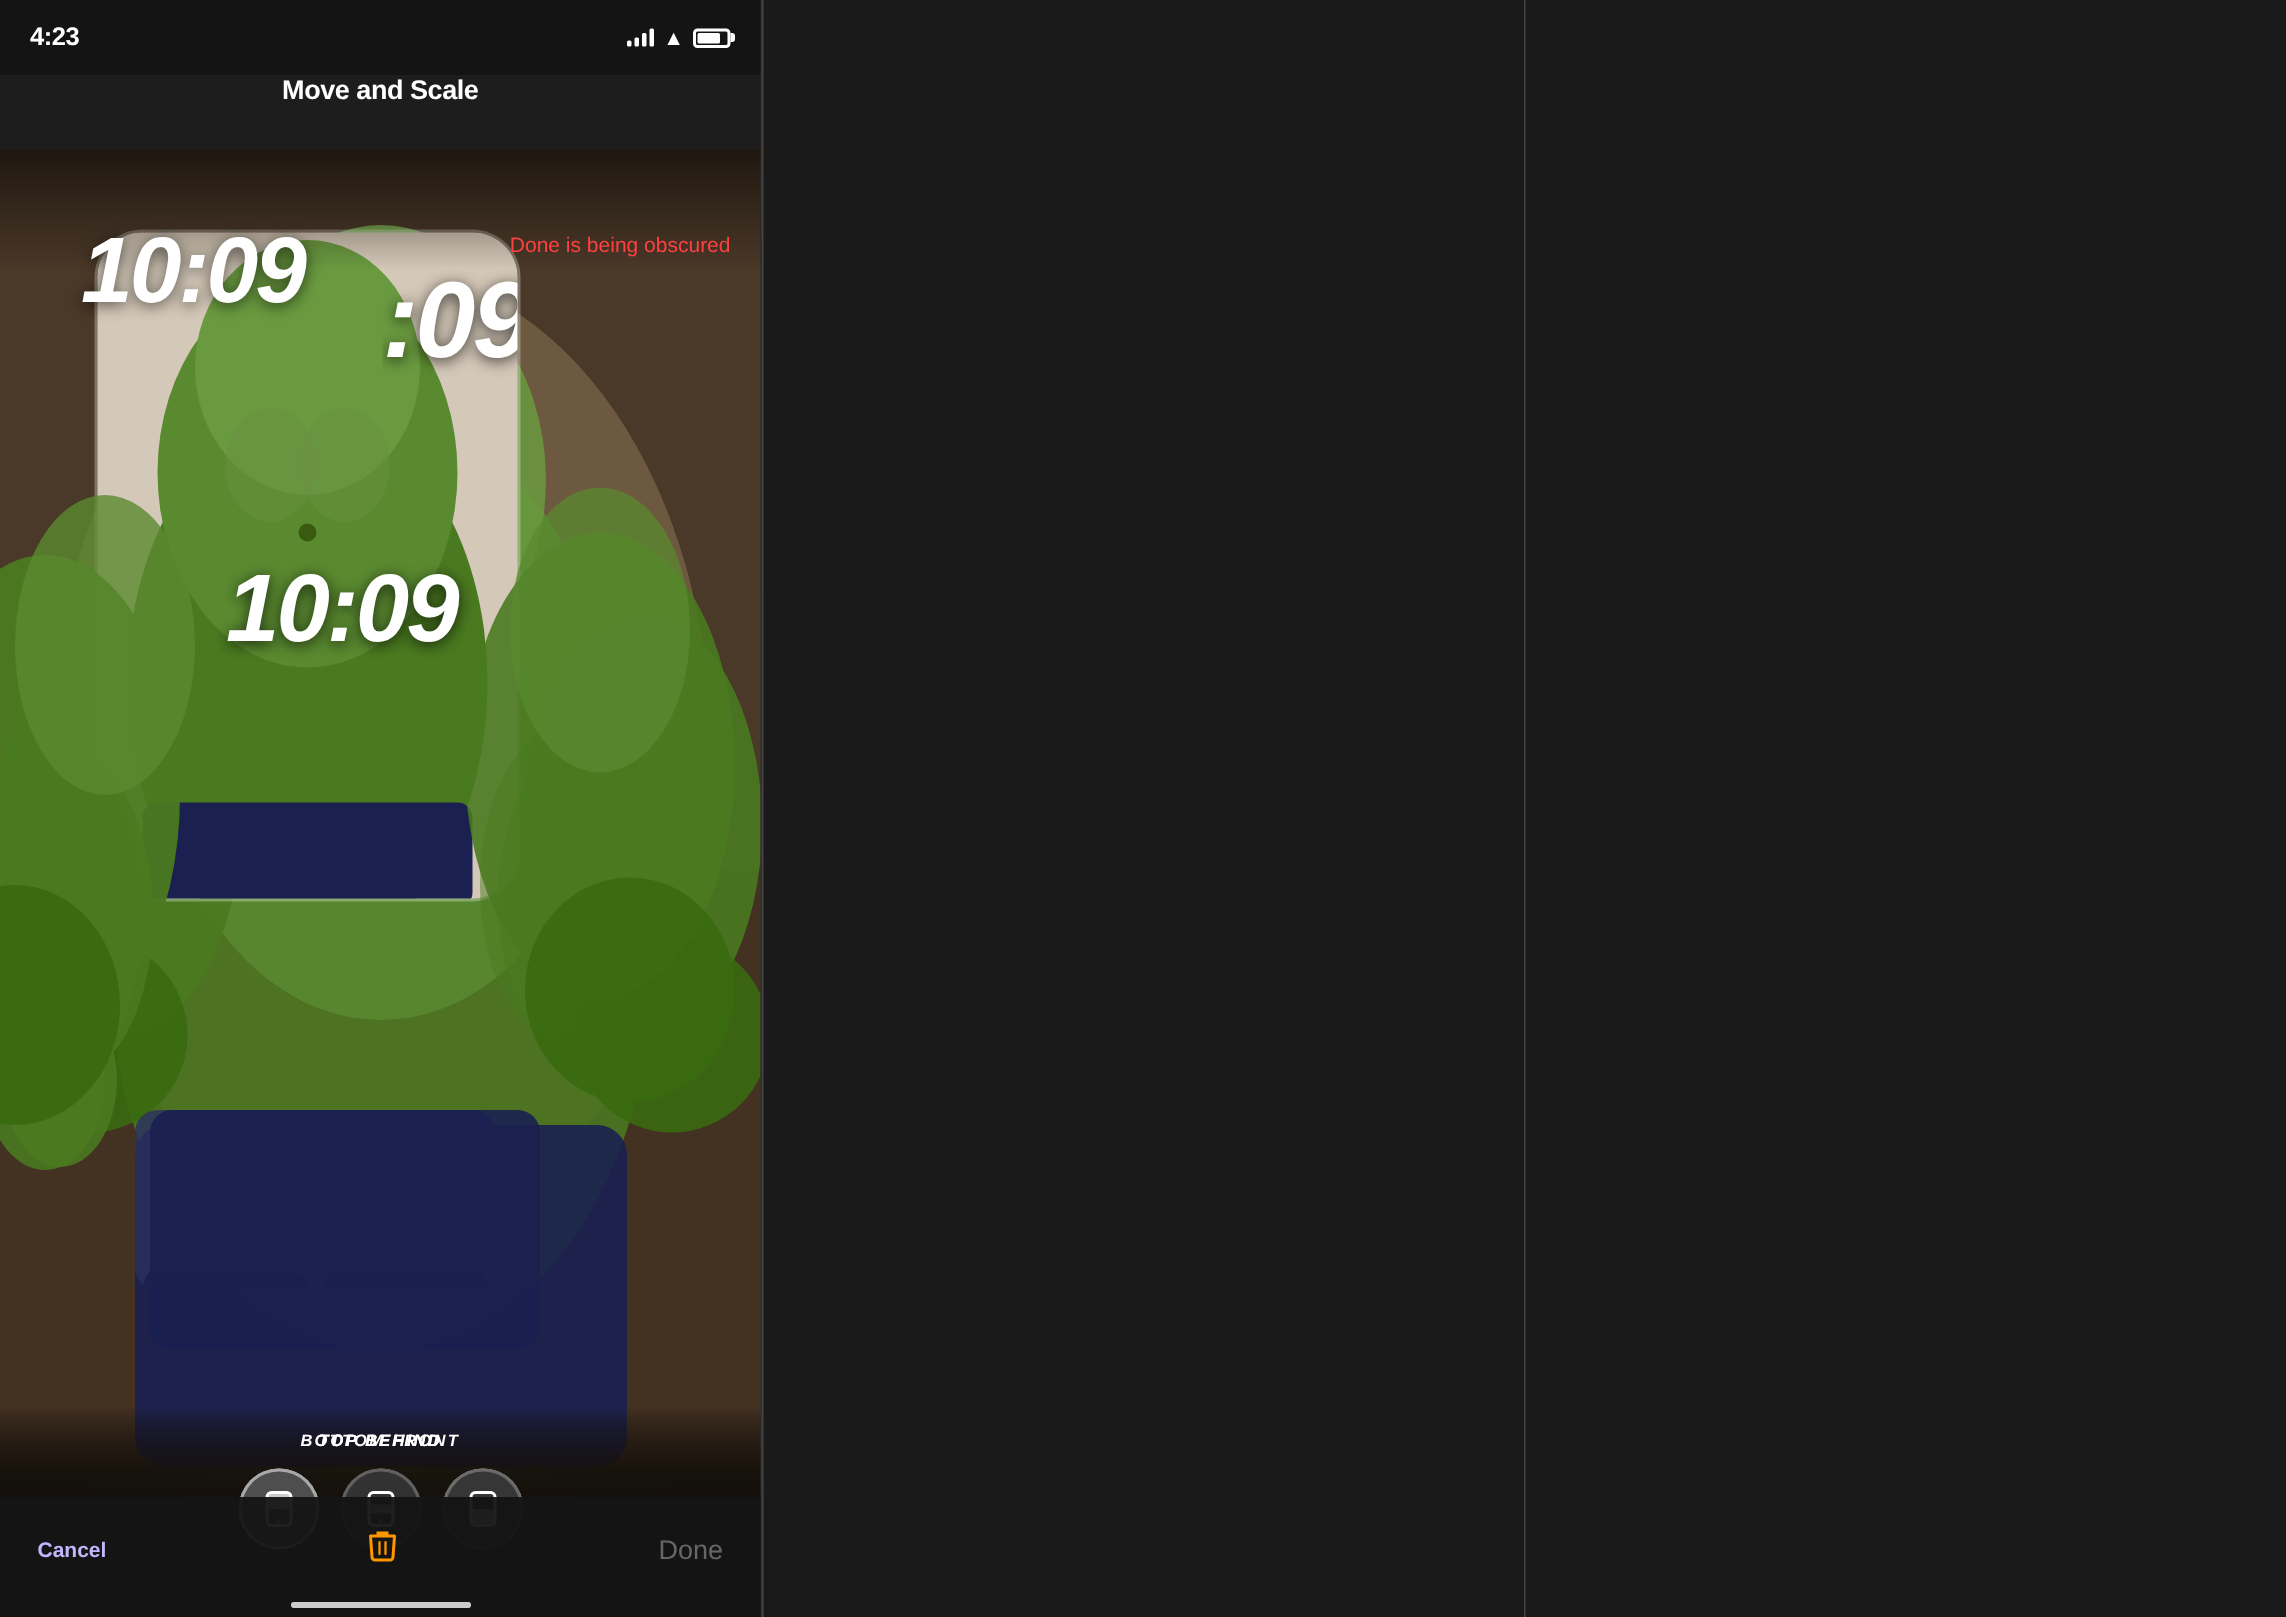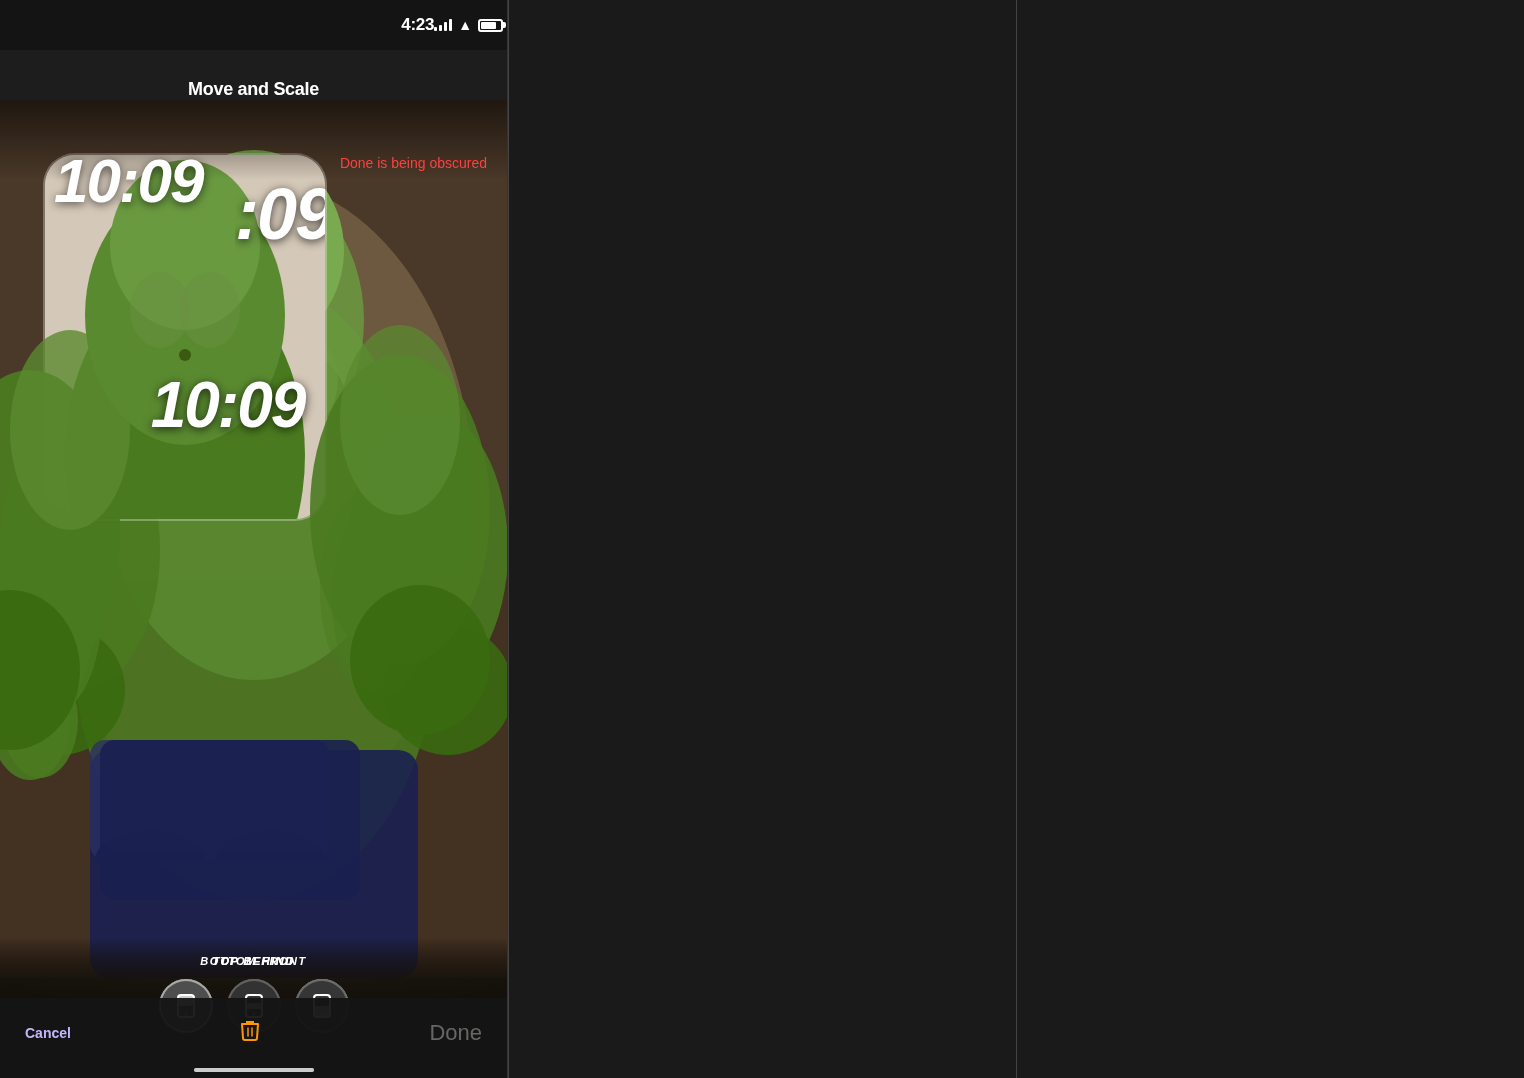--- a/index.html
+++ b/index.html
@@ -22,22 +22,22 @@
     }
 
     
     .status-bar {
       position: absolute;
       top: 0; left: 0; right: 0;
       height: 50px;
       background: rgba(20,20,20,0.95);
       display: flex;
       align-items: center;
-      justify-content: flex-end;
-      padding: 0 4px;
+      justify-content: space-between;
+      padding: 0 20px;
       z-index: 10;
     }
 
     .status-time {
       color: white;
       font-size: 17px;
       font-weight: 600;
       letter-spacing: -0.3px;
     }
 
@@ -91,21 +91,21 @@
       border-radius: 1px;
     }
 
     
     .header {
       position: absolute;
       top: 50px; left: 0; right: 0;
       height: 50px;
       background: rgba(30,30,30,0.95);
       display: flex;
-      align-items: flex-end;
+      align-items: flex-start;
       justify-content: center;
       z-index: 10;
     }
 
     .header-title {
       color: white;
       font-size: 18px;
       font-weight: 600;
       letter-spacing: -0.3px;
     }
@@ -230,21 +230,21 @@
     }
 
     .action-delete {
       color: #ff9500;
       font-size: 22px;
       cursor: pointer;
     }
 
     .action-done {
       color: #ff9500;
-      font-size: 22px;
+      font-size: 18px;
       font-weight: 400;
       cursor: pointer;
     }
 
     .action-done.disabled {
       color: #666;
     }
 
     
     .home-indicator {
@@ -581,21 +581,21 @@
   </div>
 
   <div class="header">
     <span class="header-title">Move and Scale</span>
   </div>
 
   <div class="time-warning">Done is being obscured</div>
 
   <div class="content-area">
 
-    <div class="phone-card" style="top:55px;left:45px;width:280px;height:364px;">
+    <div class="phone-card" style="top:55px;left:65px;width:280px;height:444px;">
       <svg width="280" height="450" viewBox="0 0 280 450" style="position:absolute;top:0;left:0;">
         <rect width="280" height="450" fill="#d4c8b8" rx="28"></rect>
 
         <ellipse cx="140" cy="300" rx="120" ry="180" fill="#4a7a20"></ellipse>
         <ellipse cx="140" cy="160" rx="100" ry="130" fill="#5a8a30"></ellipse>
         <ellipse cx="140" cy="90" rx="75" ry="85" fill="#6a9a40"></ellipse>
         <ellipse cx="115" cy="155" rx="30" ry="38" fill="#6a9040" opacity="0.5"></ellipse>
         <ellipse cx="165" cy="155" rx="30" ry="38" fill="#6a9040" opacity="0.5"></ellipse>
 
         <circle cx="140" cy="200" r="6" fill="#3a5a10"></circle>

